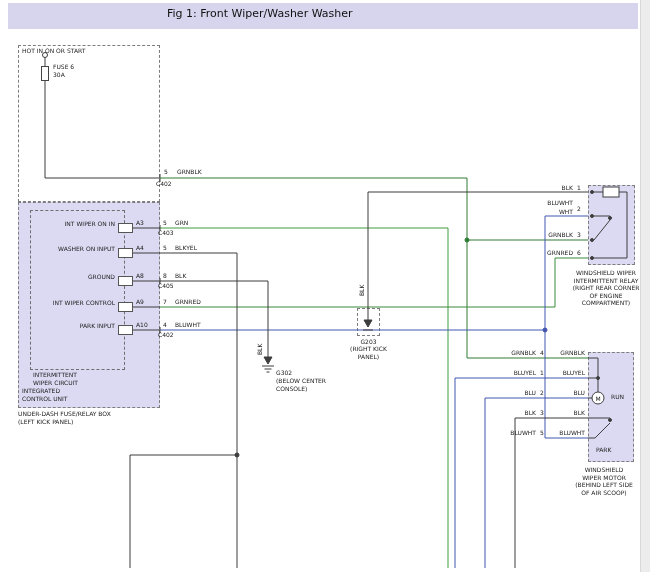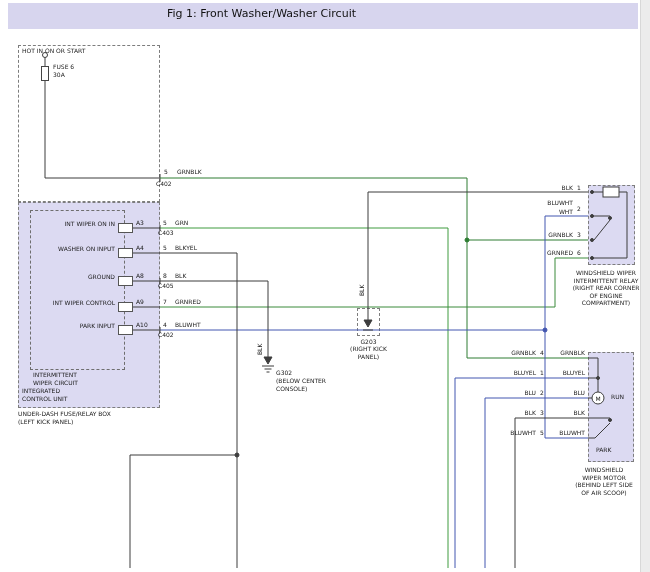--- a/index.html
+++ b/index.html
@@ -23,21 +23,21 @@
   .s-blk{stroke:var(--blk)} .s-grn{stroke:var(--grn)} .s-grnblk{stroke:var(--grnblk)}
   .s-grnred{stroke:var(--grnred)} .s-blu{stroke:var(--blu)}
   .f-blk{fill:var(--blk)} .f-grnblk{fill:var(--grnblk)} .f-blu{fill:var(--blu)} .wfill{fill:#fff}
 </style>
 </head>
 <body>
 
 <div id="canvas">
 
   <div class="header"></div>
-  <span class="title">Fig 1: Front Washer/Washer Circuit</span>
+  <span class="title">Fig 1: Front Wiper/Washer Washer</span>
   <div class="gutter"></div>
 
   <div class="box white" style="left:18px;top:45px;width:142px;height:157px"></div>
   <div class="box panel" style="left:18px;top:202px;width:142px;height:206px"></div>
   <div class="box clear" style="left:30px;top:210px;width:95px;height:160px"></div>
   <div class="box panel" style="left:588px;top:185px;width:47px;height:80px"></div>
   <div class="box panel" style="left:588px;top:352px;width:46px;height:110px"></div>
   <div class="box white" style="left:357px;top:308px;width:23px;height:28px"></div>
 
   <div style="position:absolute;left:41px;top:66px;width:8px;height:15px;background:#fff;border:1px solid #444"></div>

